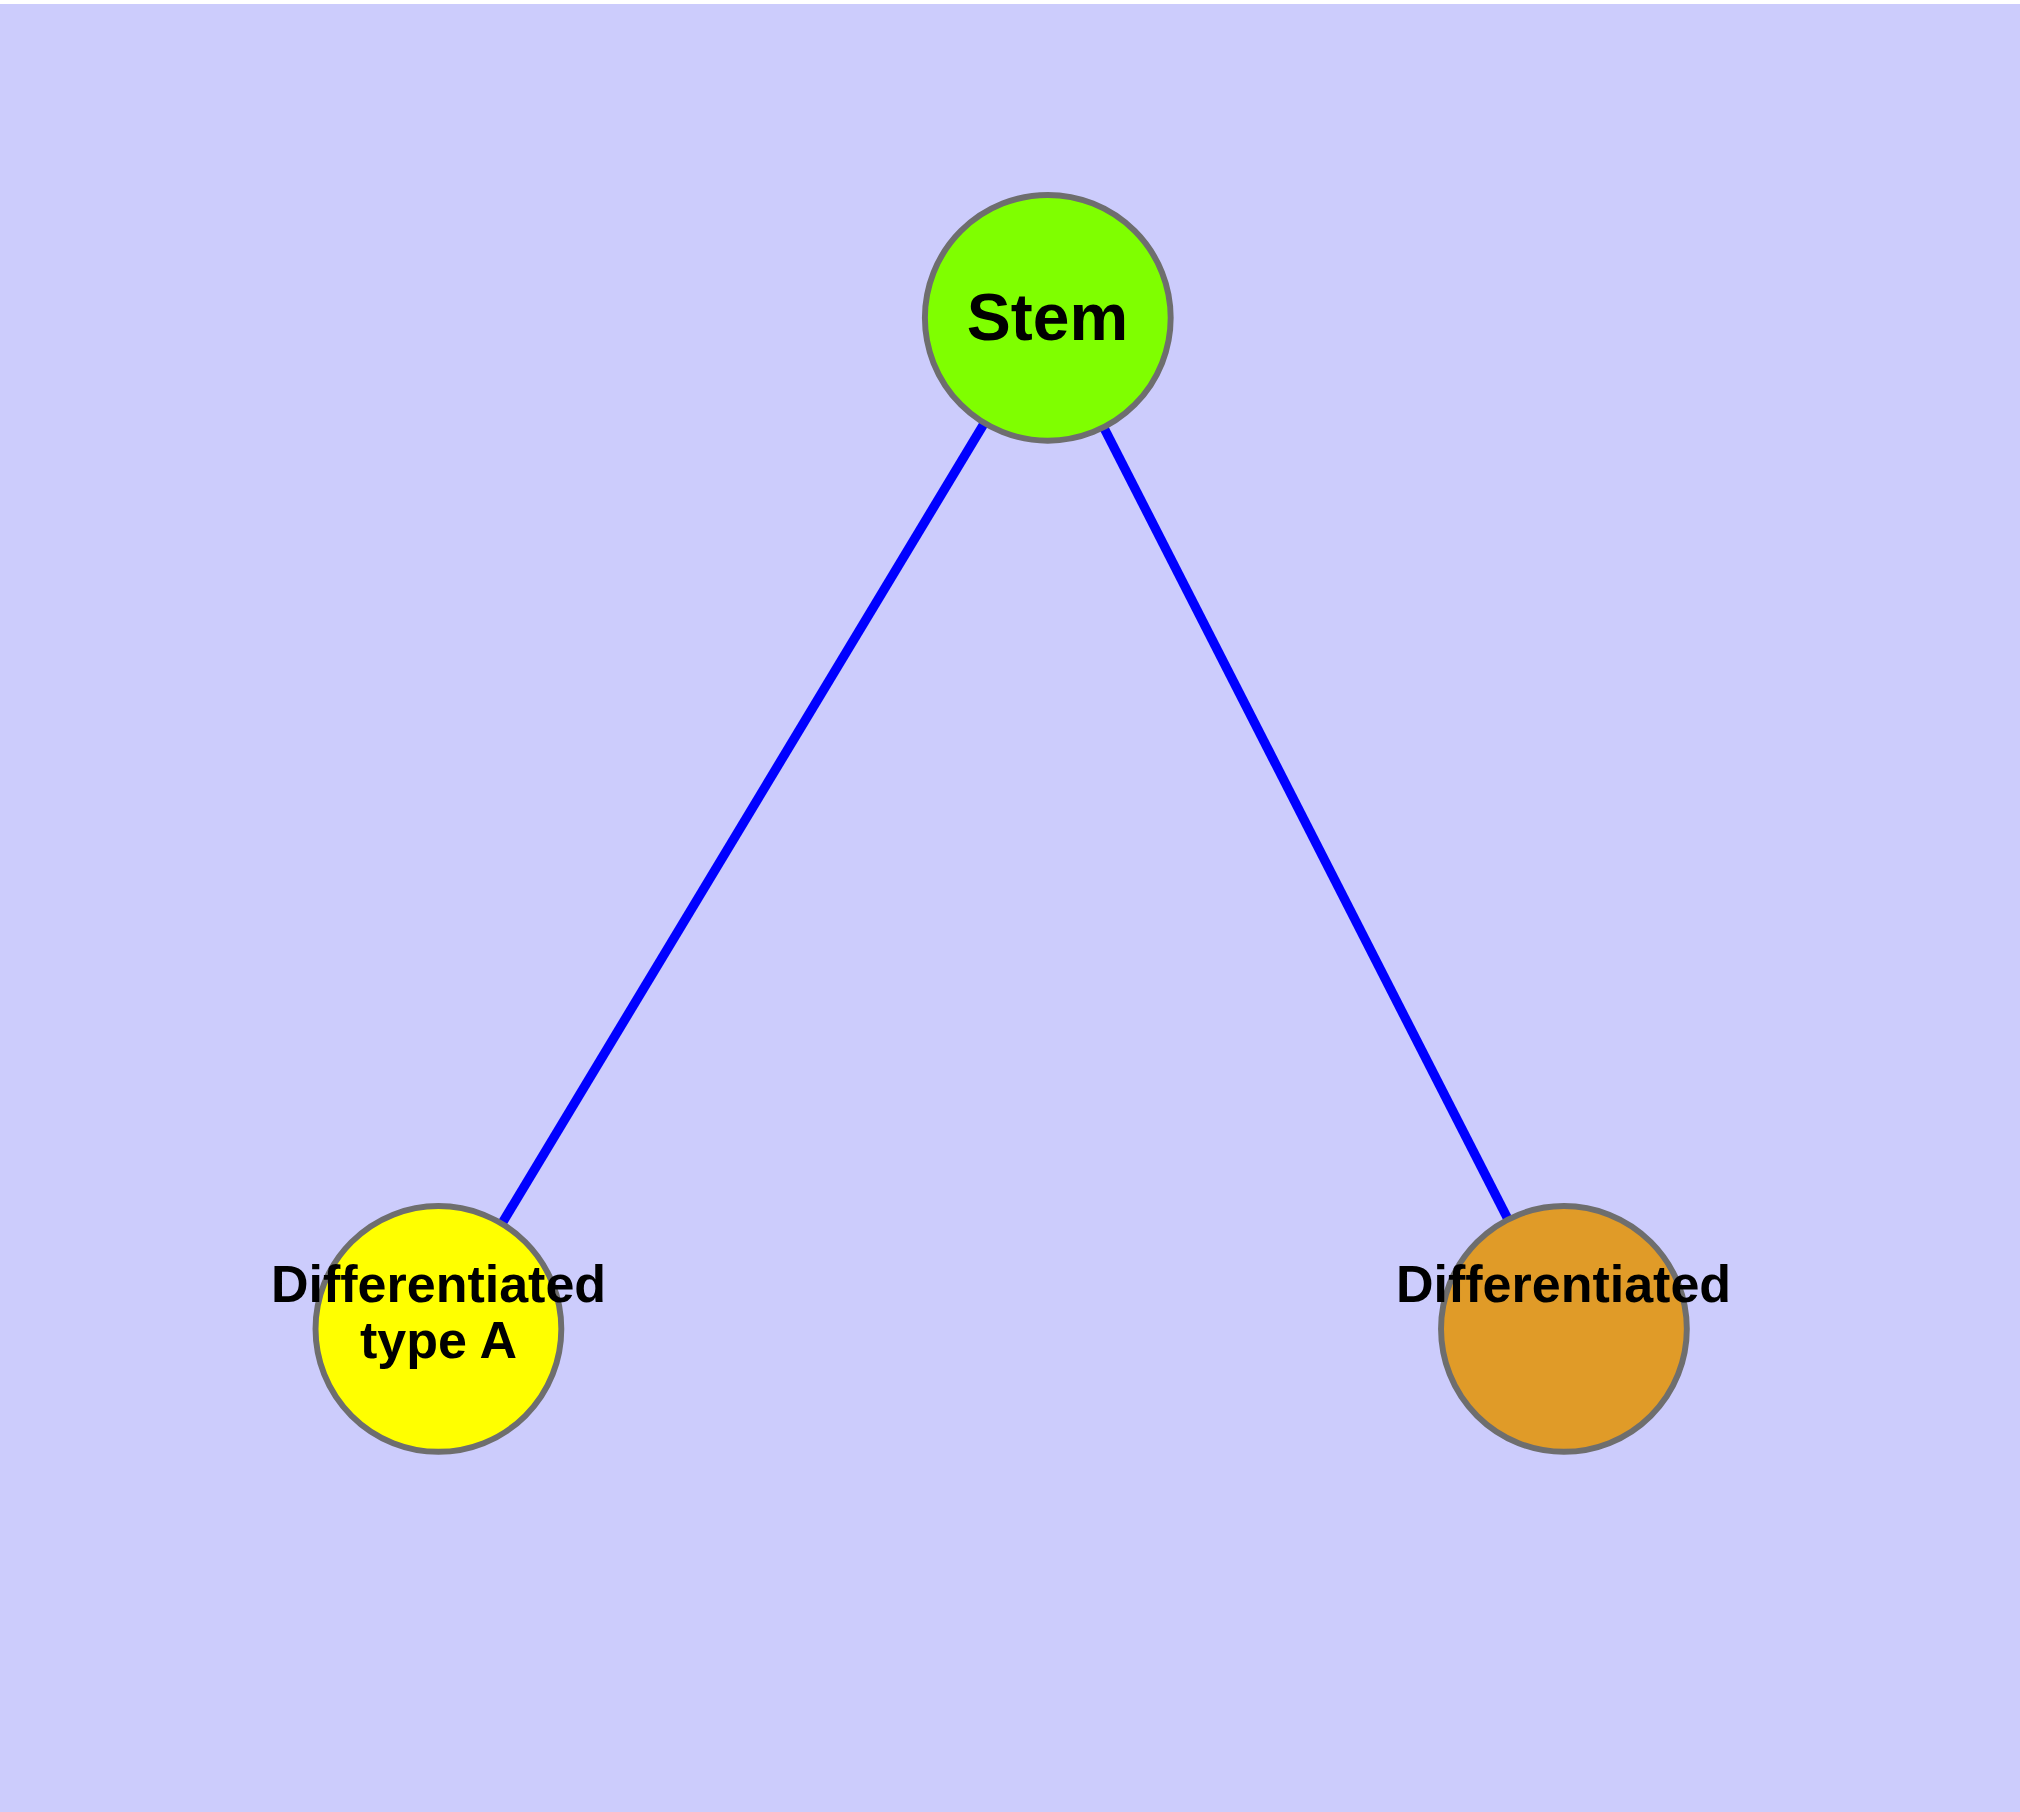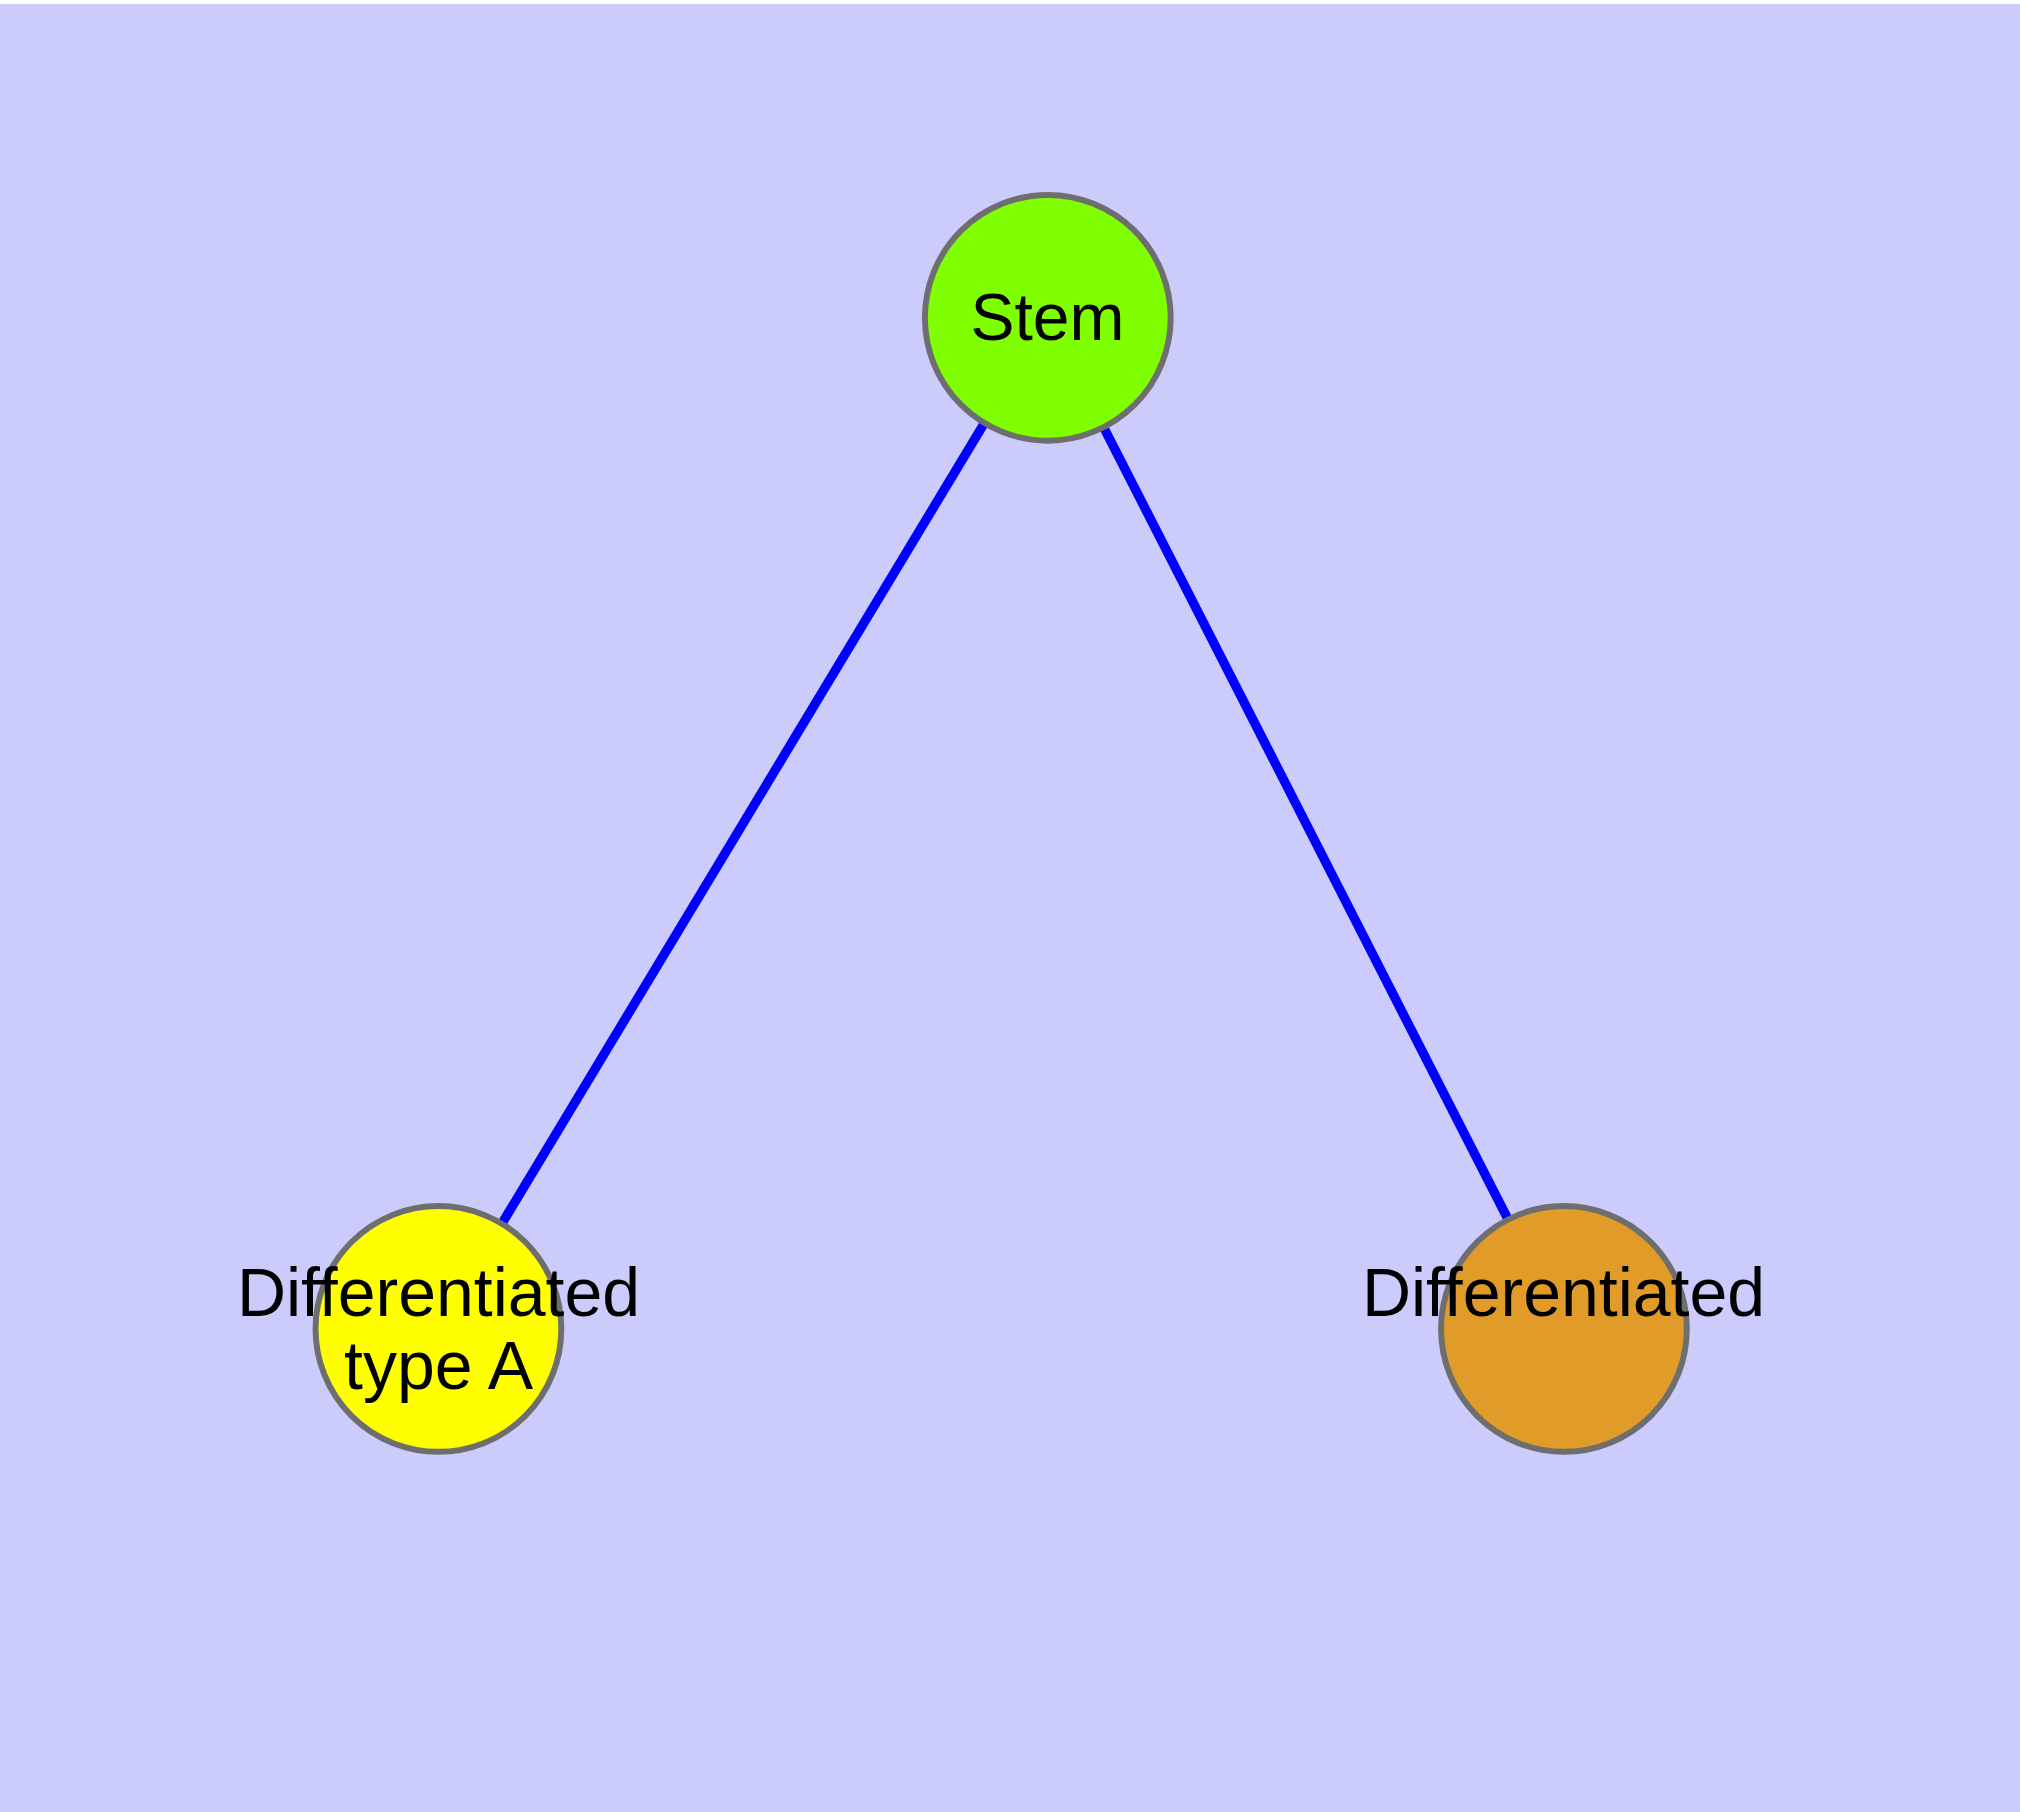--- a/index.html
+++ b/index.html
@@ -34,32 +34,32 @@
     left: 0;
     top: 0;
     width: 2021px;
     height: 1812px;
   }
   .node-label {
     position: absolute;
     text-align: center;
     color: #000000;
     font-family: "Liberation Sans", sans-serif;
-    font-weight: normal;
+    font-weight: bold;
     line-height: 1.08;
     white-space: pre;
     pointer-events: none;
     -webkit-font-smoothing: antialiased;
   }
   .label-stem {
     font-size: 66px;
     width: 509px;
   }
   .label-leaf {
-    font-size: 68px;
+    font-size: 52px;
     width: 763px;
   }
 </style>
 </head>
 <body>
 
 <div id="canvas">
   <div id="plot-area"></div>
 
   <svg id="graph-svg" viewBox="0 0 2384 2138">

